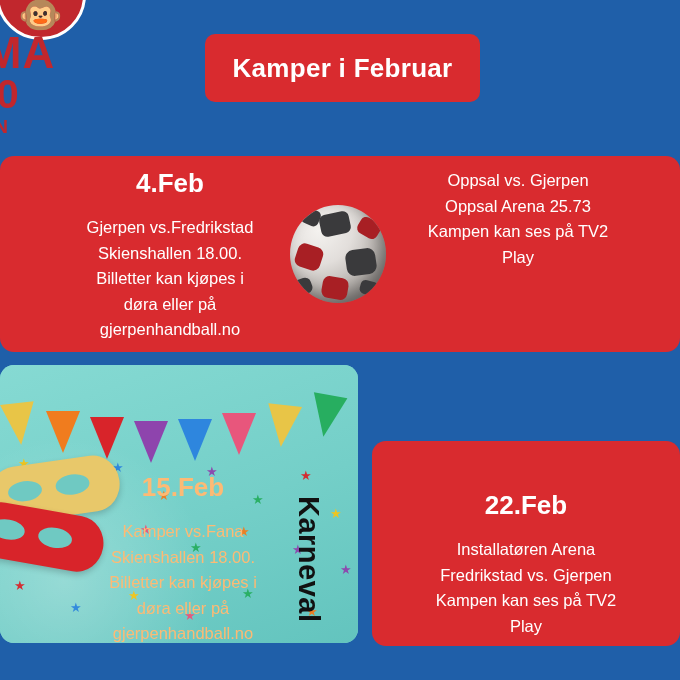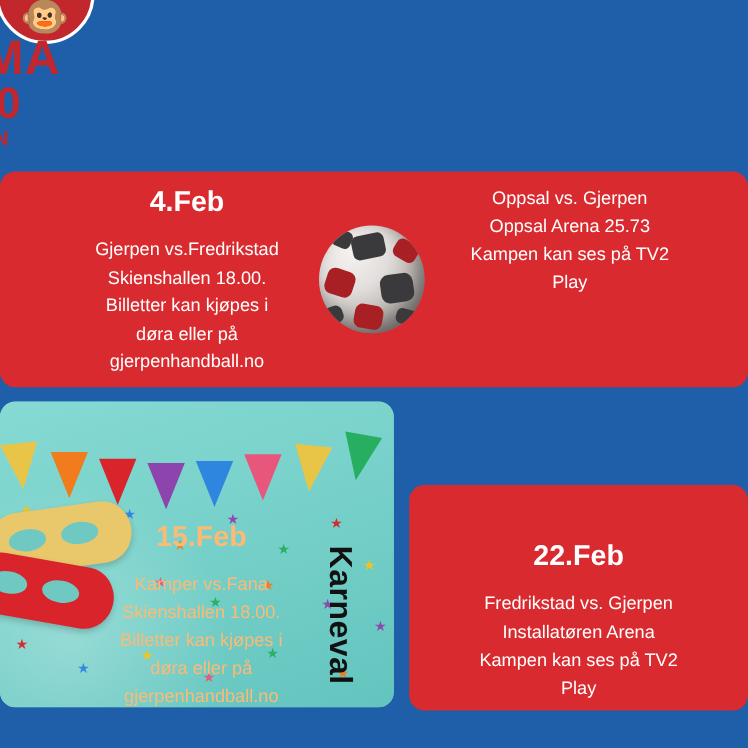--- a/index.html
+++ b/index.html
@@ -355,20 +355,23 @@
 
   <div class="logo">
     <div class="logo-circle">
       <span class="logo-lion">🐵</span>
     </div>
     <div class="logo-text-1">CMA</div>
     <div class="logo-text-2">000</div>
     <div class="logo-text-3">GAEN</div>
   </div>
 
+  <div class="title-banner">
+    <span class="title-banner-text">Kamper i Februar</span>
+  </div>
 
   <div class="block-4feb">
     <div class="col-head block-head-sp">4.Feb</div>
     <div class="col-body">
       <div>Gjerpen vs.Fredrikstad</div>
       <div>Skienshallen 18.00.</div>
       <div>Billetter kan kjøpes i</div>
       <div>døra eller på</div>
       <div>gjerpenhandball.no</div>
     </div>
@@ -392,20 +395,20 @@
       <div>døra eller på</div>
       <div>gjerpenhandball.no</div>
     </div>
   </div>
 
   <div class="karneval">Karneval</div>
 
   <div class="block-22feb">
     <div class="col-head block-head-sp">22.Feb</div>
     <div class="col-body">
+      <div>Installatøren Arena</div>
       <div>Fredrikstad vs. Gjerpen</div>
-      <div>Installatøren Arena</div>
       <div>Kampen kan ses på TV2</div>
       <div>Play</div>
     </div>
   </div>
 
 </div>
 
 </body></html>

